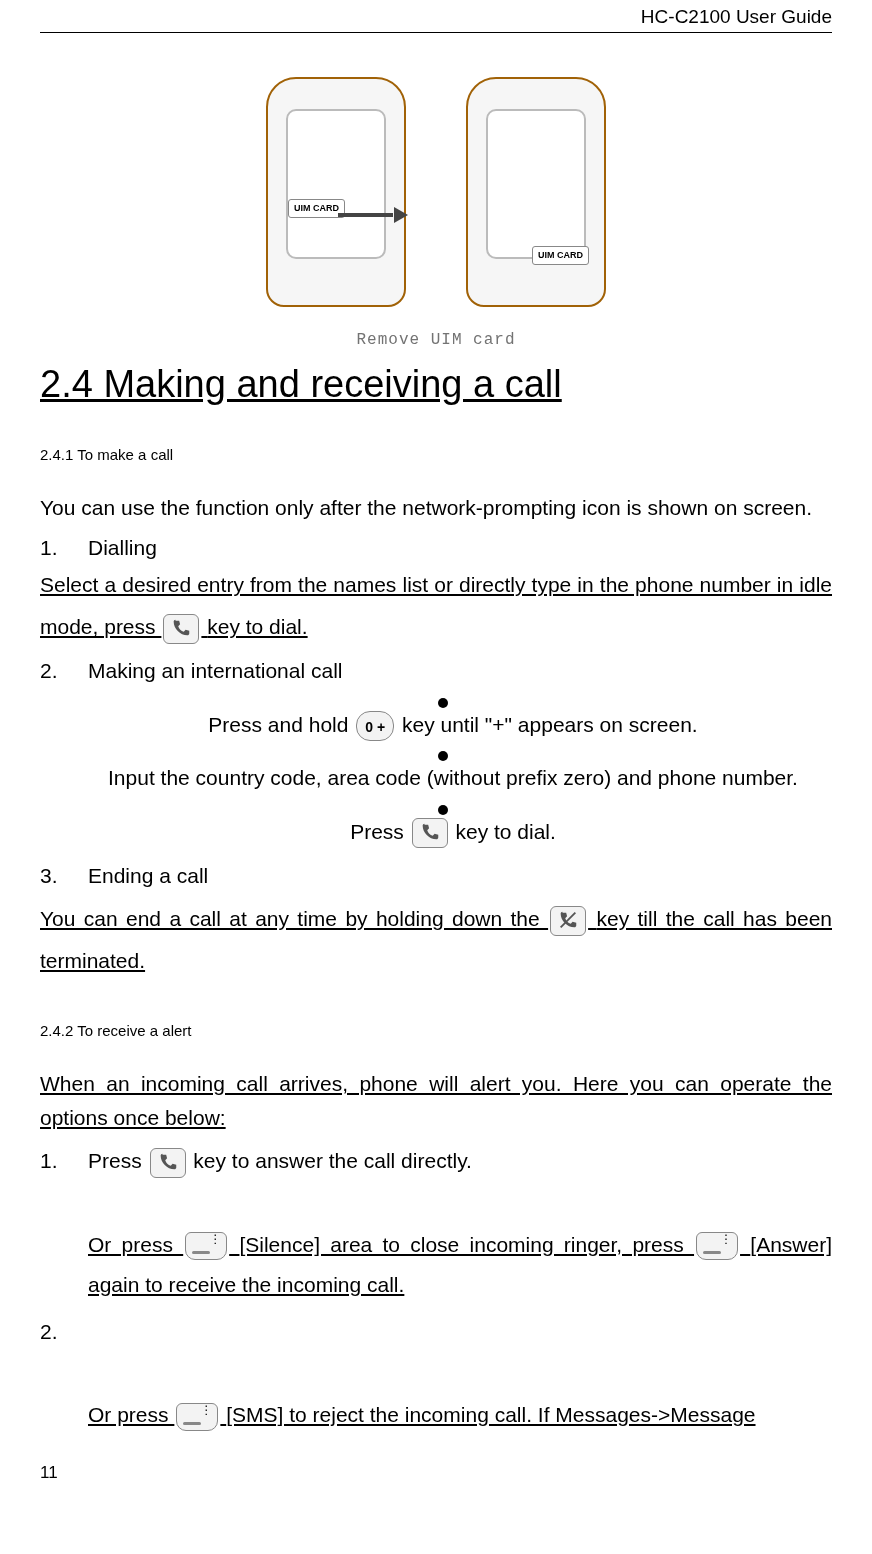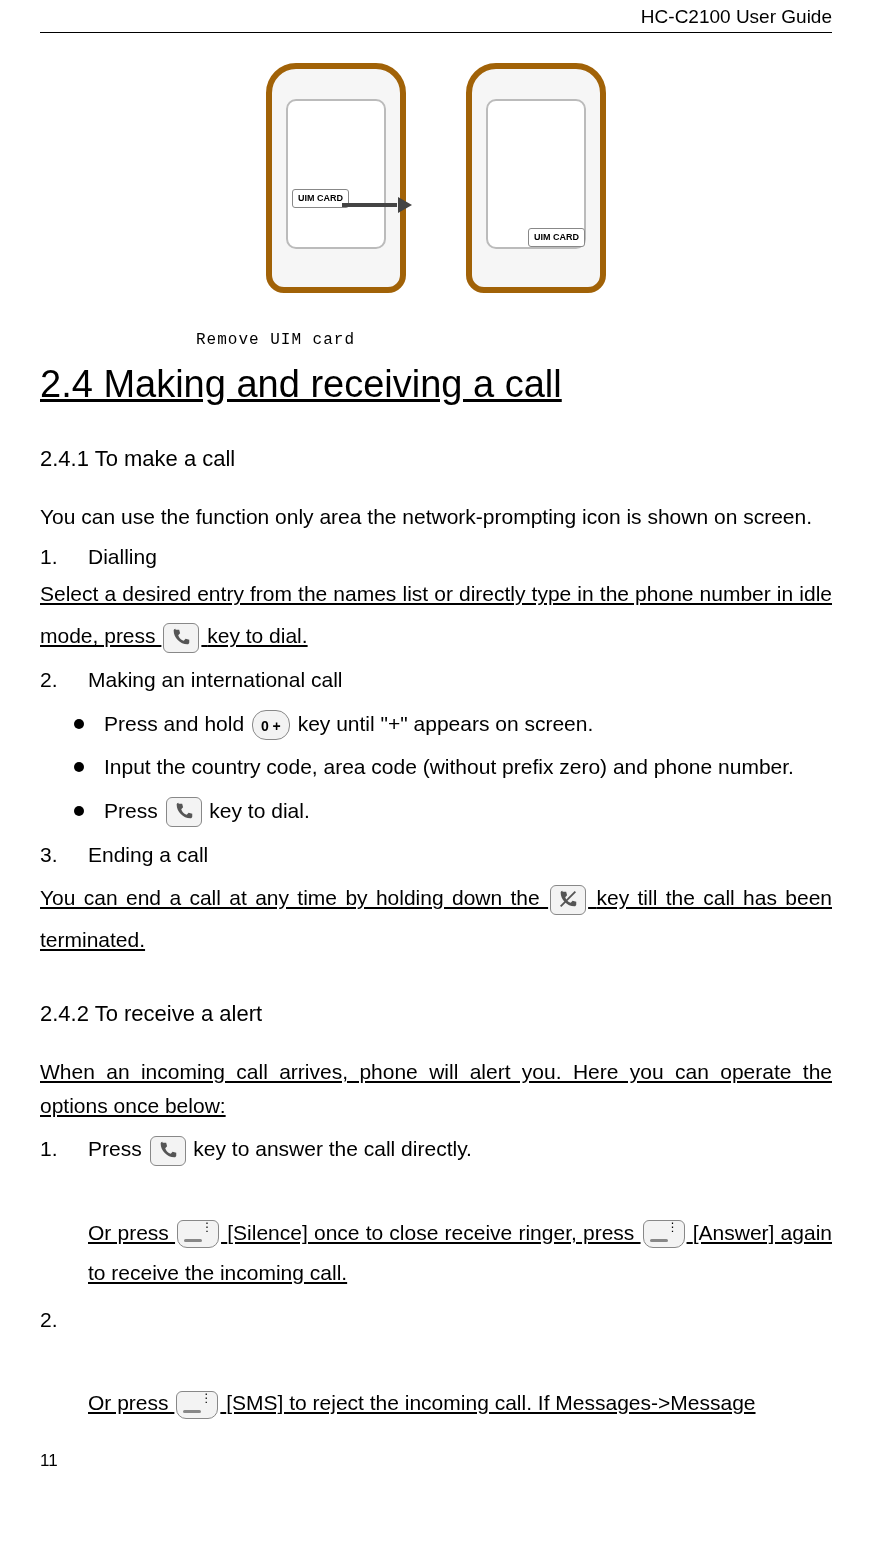--- a/index.html
+++ b/index.html
@@ -26,27 +26,28 @@
     position: relative;
     display: flex;
     justify-content: center;
     gap: 60px;
     align-items: flex-start;
     padding-top: 10px;
   }
   .phone {
     width: 140px;
     height: 230px;
-    border: 6px solid #a16207;
+    border: 2px solid #a16207;
     border-radius: 30px 30px 18px 18px;
     background: #f6f6f6;
     position: relative;
     display: flex;
     flex-direction: column;
     align-items: center;
+    margin-top: 14px;
   }
   .phone .inner {
     margin-top: 30px;
     width: 100px;
     height: 150px;
     border: 2px solid #bbb;
     border-radius: 10px;
     background: #fff;
     display: flex;
     align-items: center;
@@ -77,35 +78,35 @@
   .arrow-out::after {
     content: ""; position: absolute; right: 0; top: -2px;
     border-left: 14px solid #444;
     border-top: 8px solid transparent;
     border-bottom: 8px solid transparent;
   }
   .figure-caption {
     position: absolute;
     bottom: -6px;
     width: 100%;
-    text-align: left;
+    text-align: center;
     font-size: 16px;
-    color: #000000;
+    color: #737373;
     font-family: "Courier New", monospace;
     letter-spacing: 1px;
   }
   h2.section-heading {
     font-size: 38px;
     font-weight: normal;
     margin-top: 20px;
     margin-bottom: 36px;
     text-decoration: underline;
   }
   h3.sub-heading {
-    font-size: 22px;
+    font-size: 15px;
     font-weight: normal;
     margin-bottom: 28px;
     margin-top: 40px;
   }
   p.body-text, div.body-text {
     line-height: 1.6;
     margin-bottom: 2px;
   }
   .justify { text-align: justify; text-decoration: underline; }
   .ol-item {
@@ -113,20 +114,21 @@
     align-items: flex-start;
     margin-top: 6px;
     line-height: 1.6;
   }
   .ol-num { width: 48px; flex-shrink: 0; }
   .bullet-item {
     display: flex;
     align-items: center;
     margin: 10px 0 10px 34px;
     line-height: 1.6;
+    flex-direction: column;
   }
   .bullet-dot {
     width: 10px; height: 10px; border-radius: 50%;
     background: #000; margin-right: 20px; flex-shrink: 0;
   }
   .indent-content { margin-left: 48px; line-height: 1.9; margin-top: 47px; }
   .key-icon {
     display: inline-block;
     vertical-align: middle;
     border: 1.5px solid #888;
@@ -167,21 +169,21 @@
     <div class="uim-card uim-right">UIM
 CARD</div>
   </div>
   <div class="figure-caption">Remove UIM card</div>
 </div>
 
 <h2 class="section-heading">2.4 Making and receiving a call</h2>
 
 <h3 class="sub-heading">2.4.1 To make a call</h3>
 
-<p class="body-text">You can use the function only area the network-prompting icon is shown on screen.</p>
+<p class="body-text">You can use the function only after the network-prompting icon is shown on screen.</p>
 
 <div class="ol-item">
   <span class="ol-num">1.</span>
   <span>Dialling</span>
 </div>
 <div class="body-text justify" style="line-height:2.0;">
   <span>Select a desired entry from the names list or directly type in the phone number in idle mode, press </span>
   <span class="key-icon key-call">
     <svg viewBox="0 0 24 24">
         <path fill="#555" d="M6 3c-1 0-2 1-2 2 0 8 7 15 15 15 1 0 2-1 2-2v-3l-4-1-2 2c-3-1-5-3-6-6l2-2-1-4H6z"></path>
@@ -249,21 +251,21 @@
       <svg viewBox="0 0 24 24">
           <path fill="#555" d="M6 3c-1 0-2 1-2 2 0 8 7 15 15 15 1 0 2-1 2-2v-3l-4-1-2 2c-3-1-5-3-6-6l2-2-1-4H6z"></path>
         </svg>
     </span>
     <span>key to answer the call directly.</span>
   </span>
 </div>
 <div class="indent-content justify">
   <span>Or press </span>
   <span class="key-icon key-softkey"><span class="dots">⋮</span><span class="bar"></span></span>
-  <span> [Silence] once to close receive ringer, press </span>
+  <span> [Silence] area to close incoming ringer, press </span>
   <span class="key-icon key-softkey"><span class="dots">⋮</span><span class="bar"></span></span>
   <span> [Answer] again to receive the incoming call.</span>
 </div>
 
 <div class="ol-item" style="align-items:center;margin-top:10px;">
   <span class="ol-num">2.</span>
 </div>
 <div class="indent-content justify">
   <span>Or press </span>
   <span class="key-icon key-softkey"><span class="dots">⋮</span><span class="bar"></span></span>

